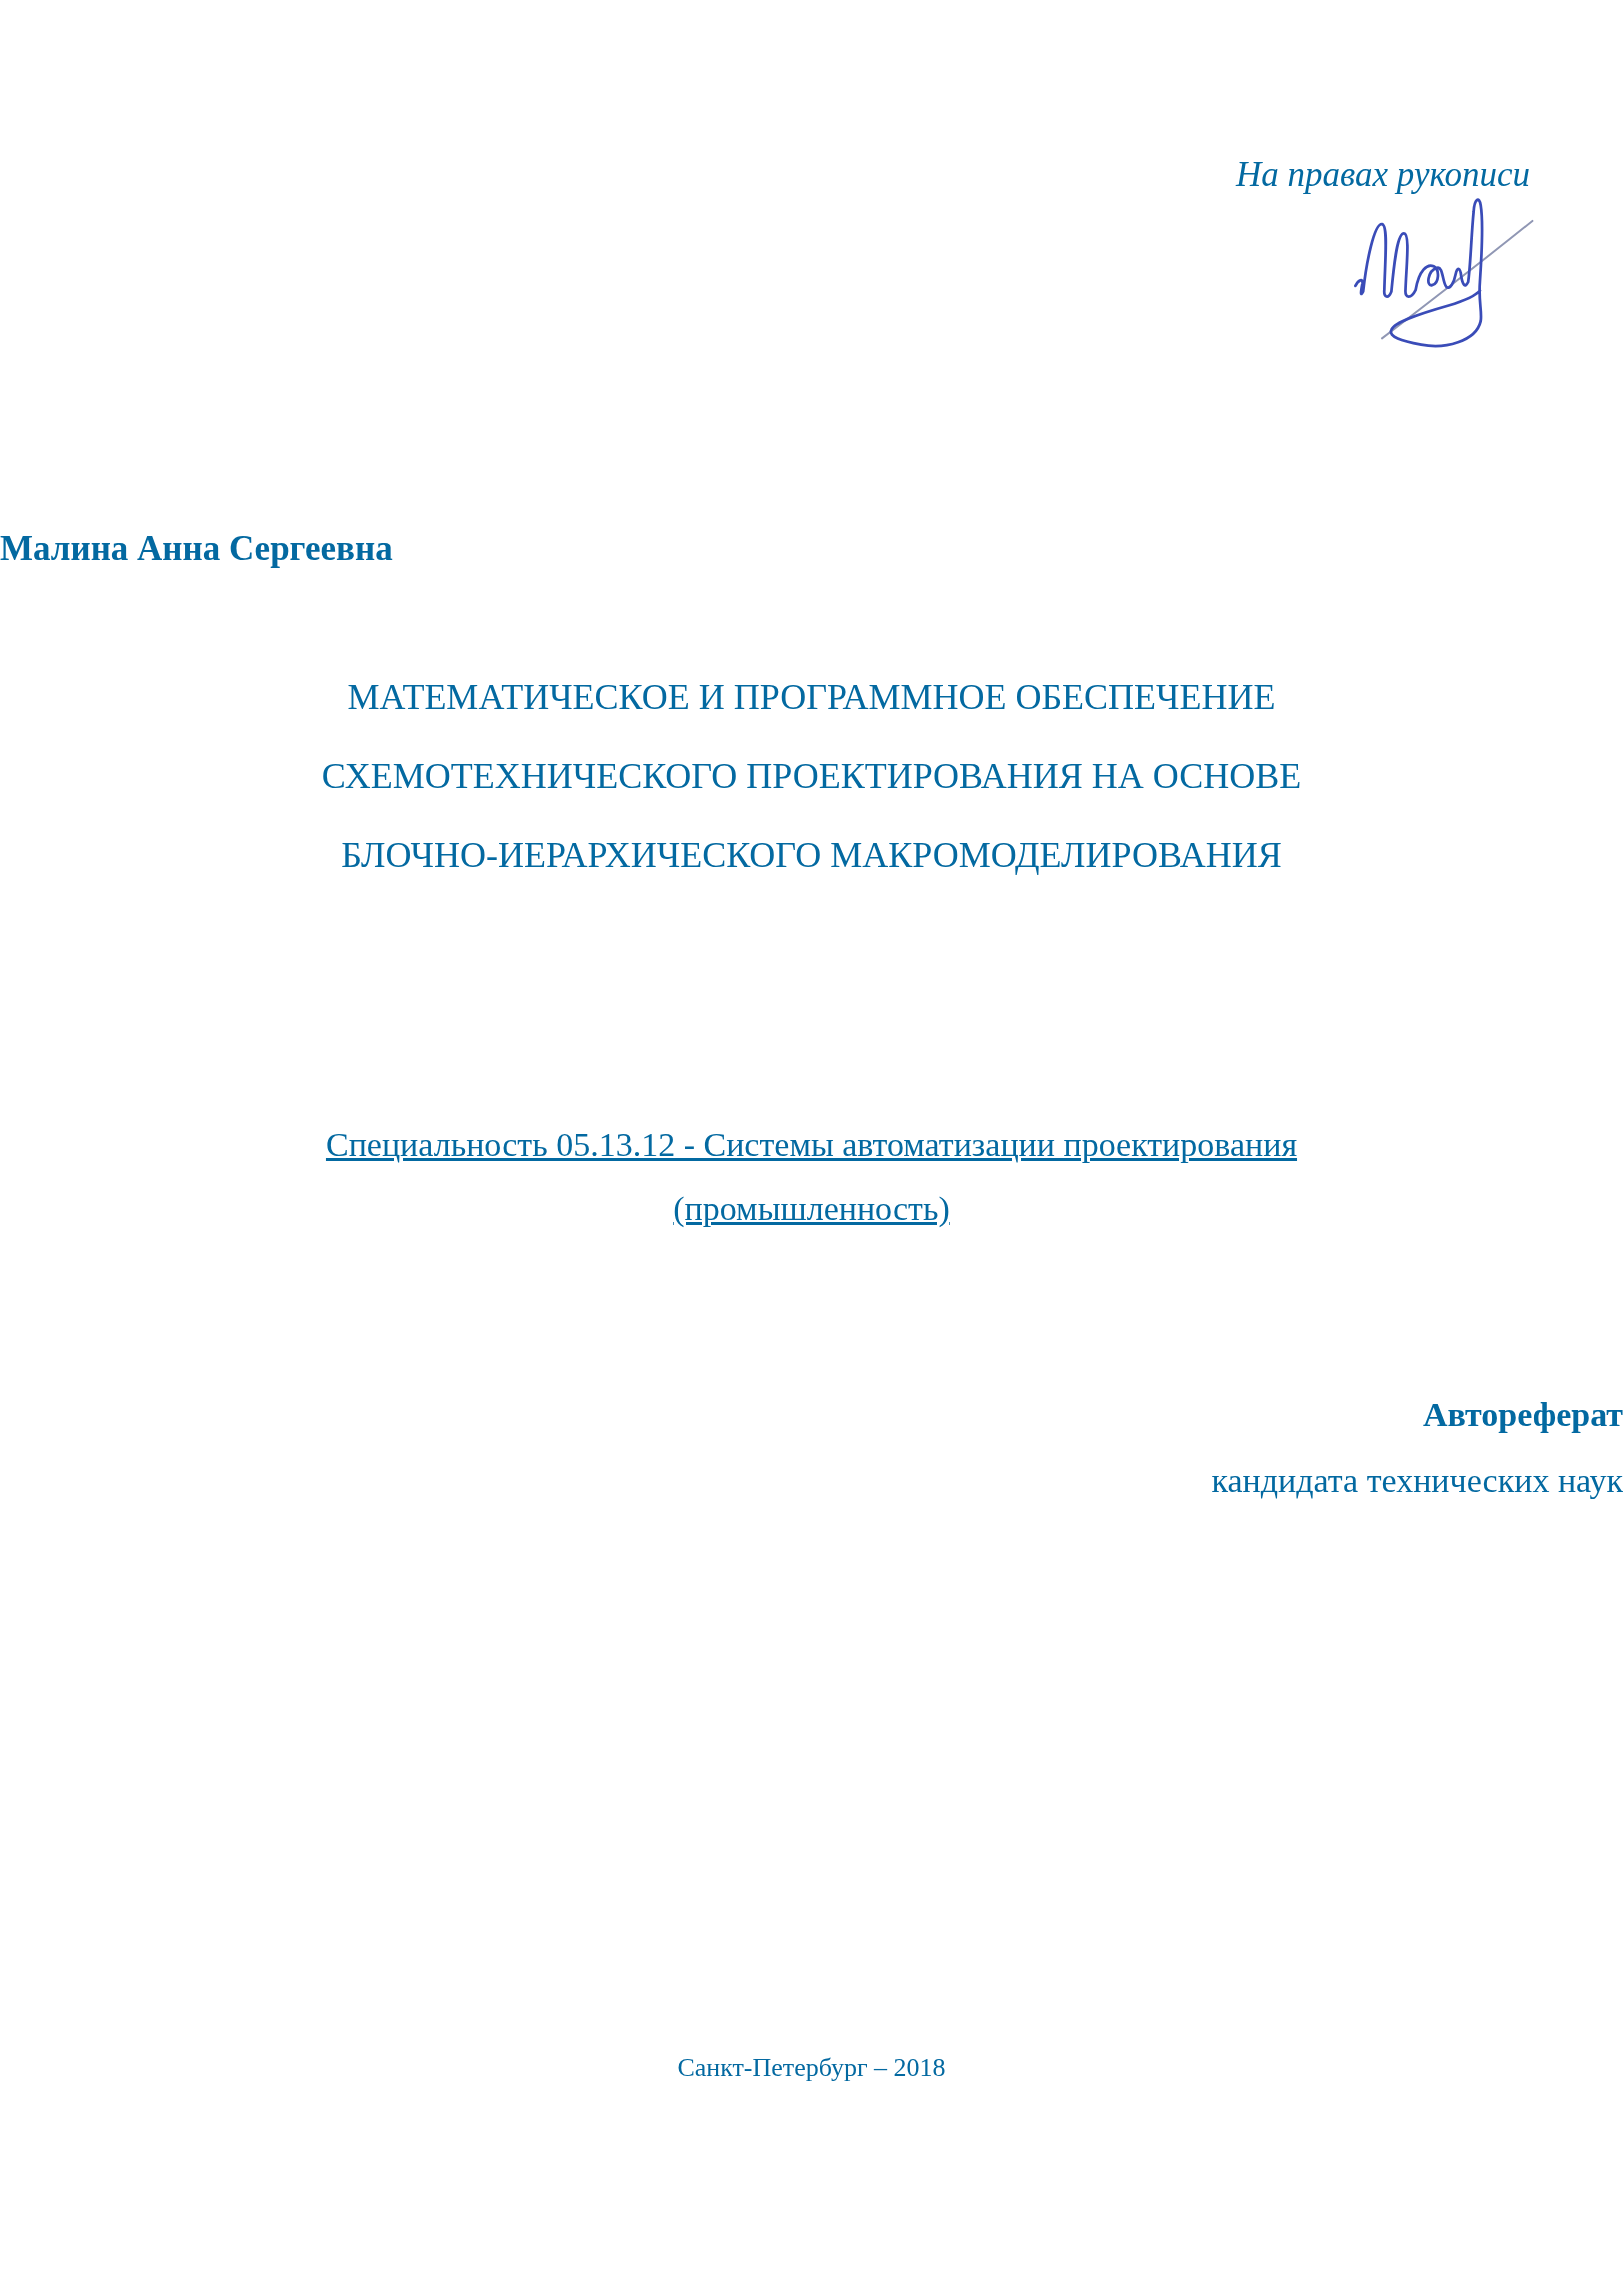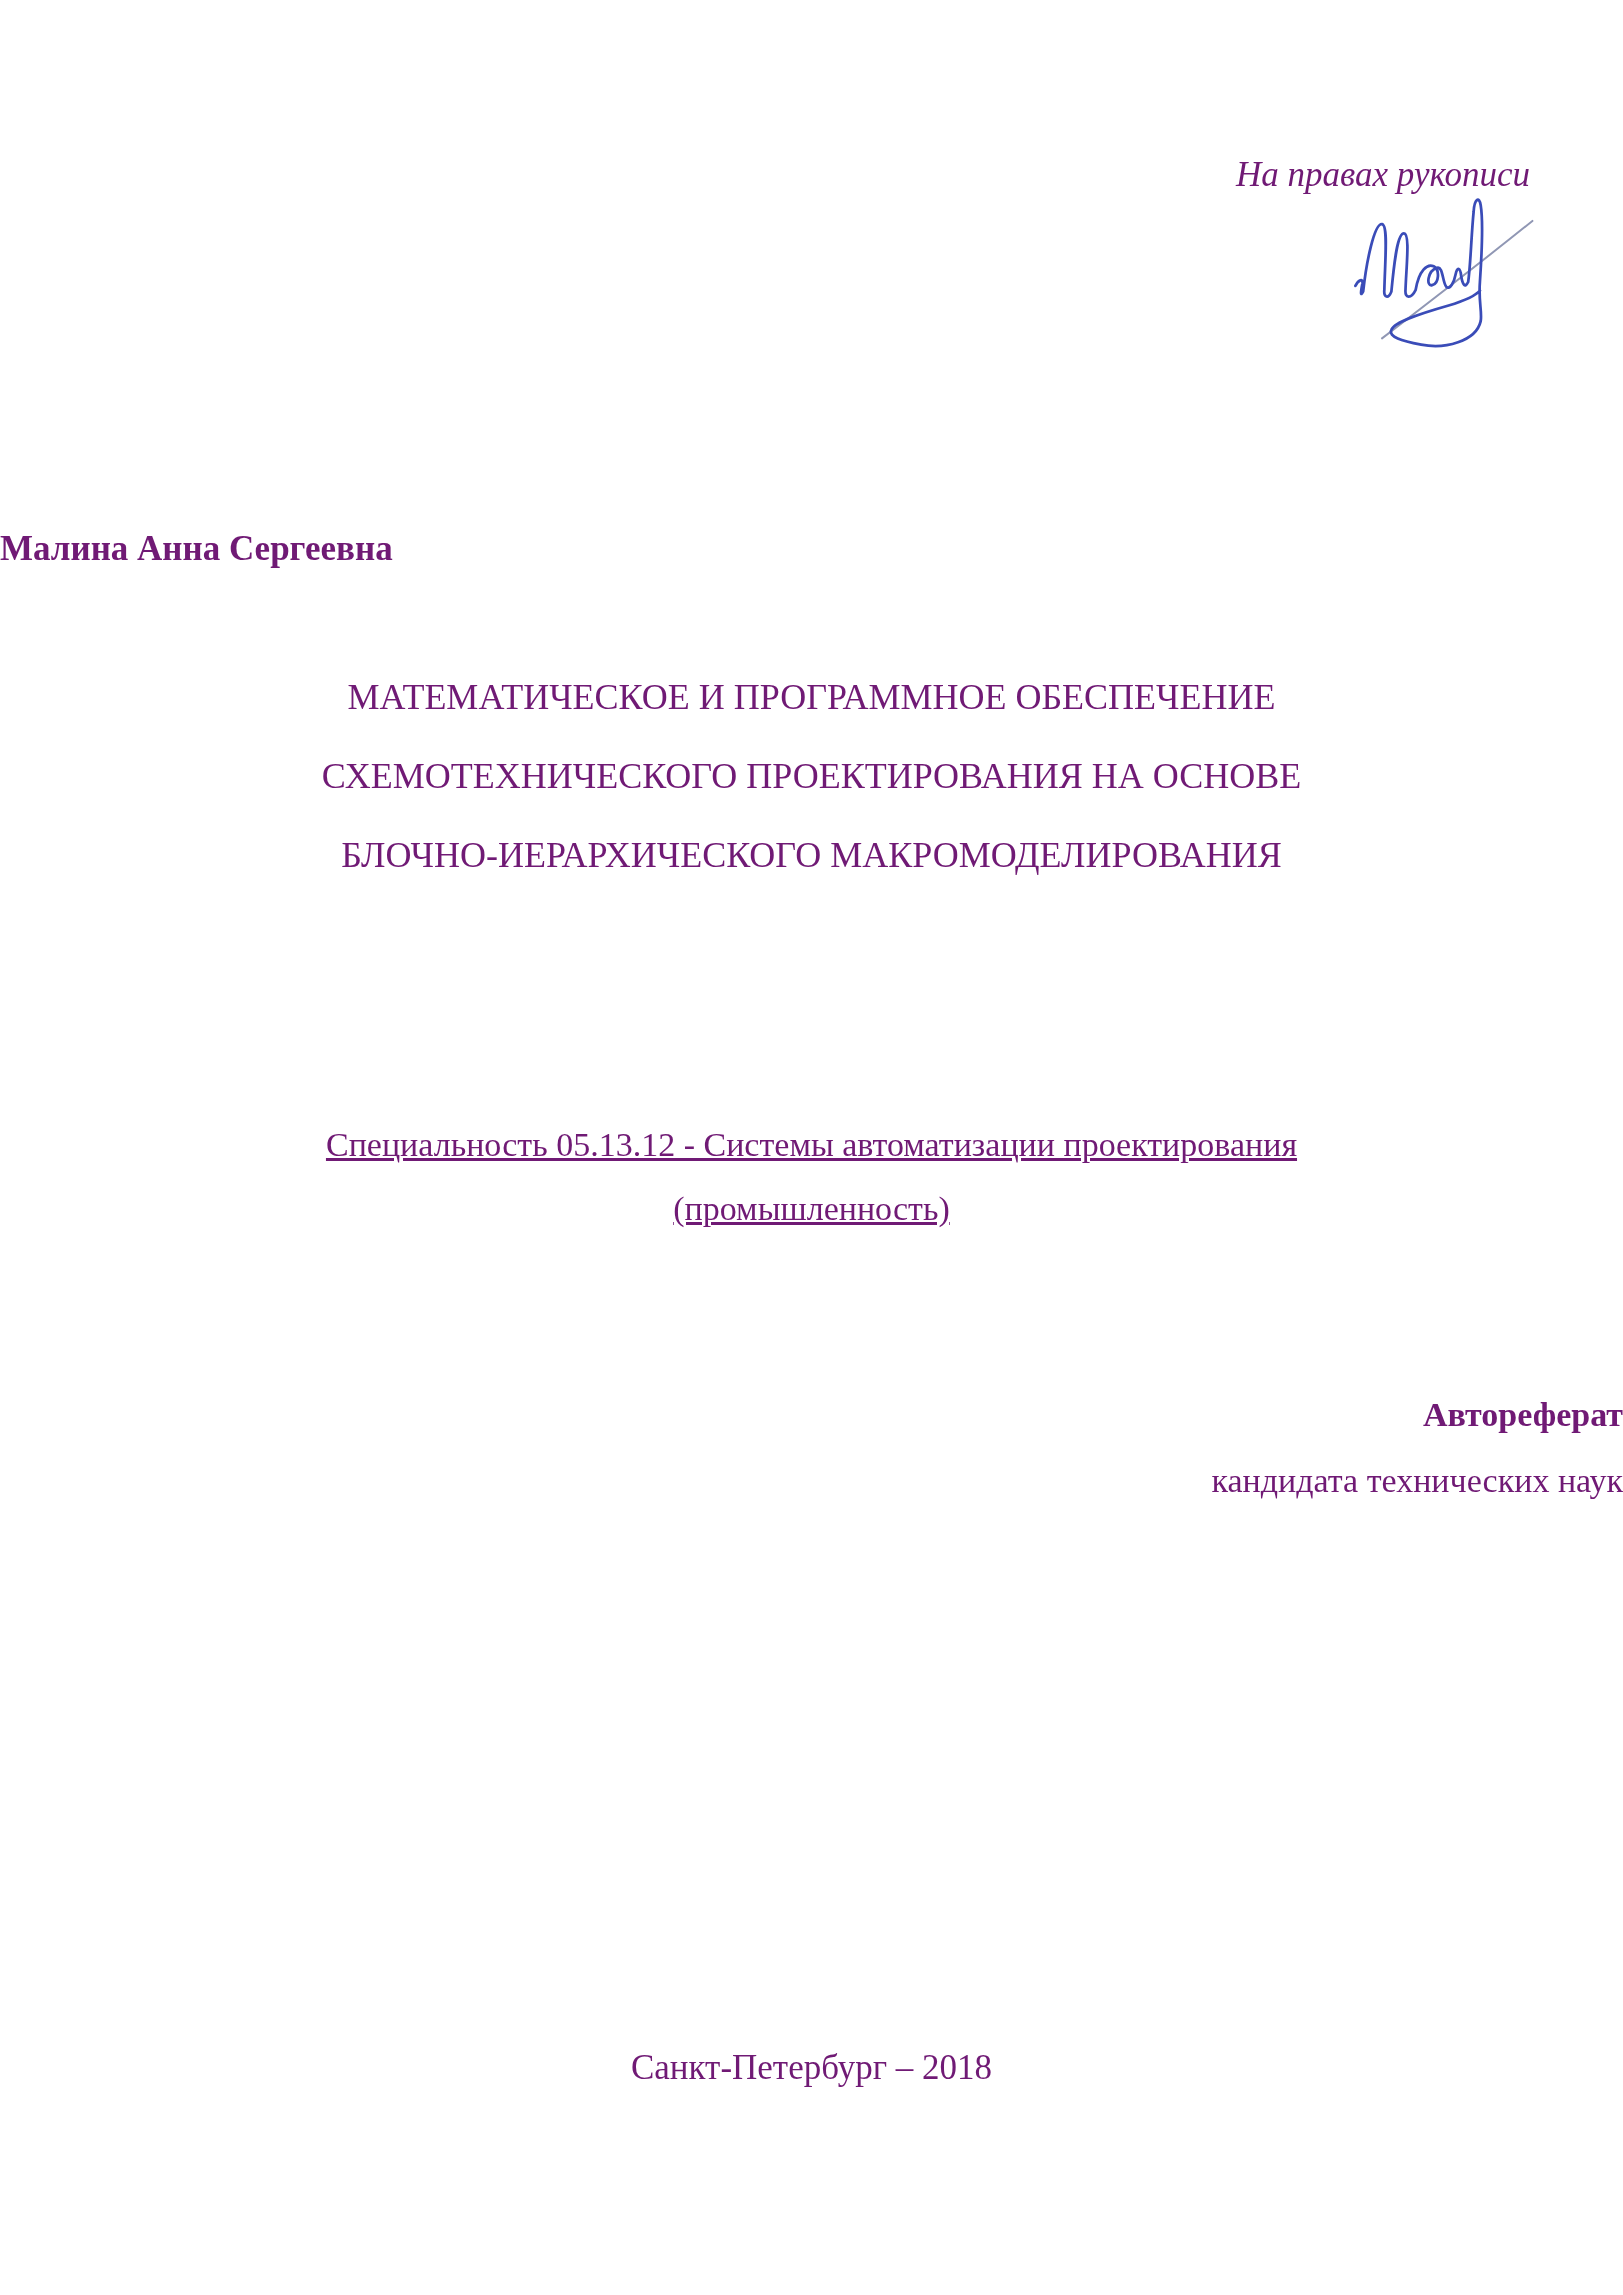--- a/index.html
+++ b/index.html
@@ -6,21 +6,21 @@
     margin: 0;
     padding: 0;
     background: #ffffff;
   }
   .page {
     position: relative;
     width: 1623px;
     height: 2295px;
     background: #ffffff;
     font-family: "Liberation Serif", "DejaVu Serif", serif;
-    color: #701a75;
+    color: #0369a1;
     overflow: hidden;
   }
   .annotation {
     position: absolute;
     top: 155px;
     right: 93px;
     font-size: 35px;
     line-height: 39px;
     font-style: italic;
     white-space: nowrap;
@@ -73,21 +73,21 @@
   }
   .abstract-heading {
     font-weight: bold;
   }
   .footer {
     position: absolute;
     top: 2046px;
     left: 0;
     width: 100%;
     text-align: center;
-    font-size: 35px;
+    font-size: 26px;
     line-height: 44px;
   }
 </style>
 </head>
 <body>
 
 <div class="page">
 
   <div class="annotation">На правах рукописи</div>
 

